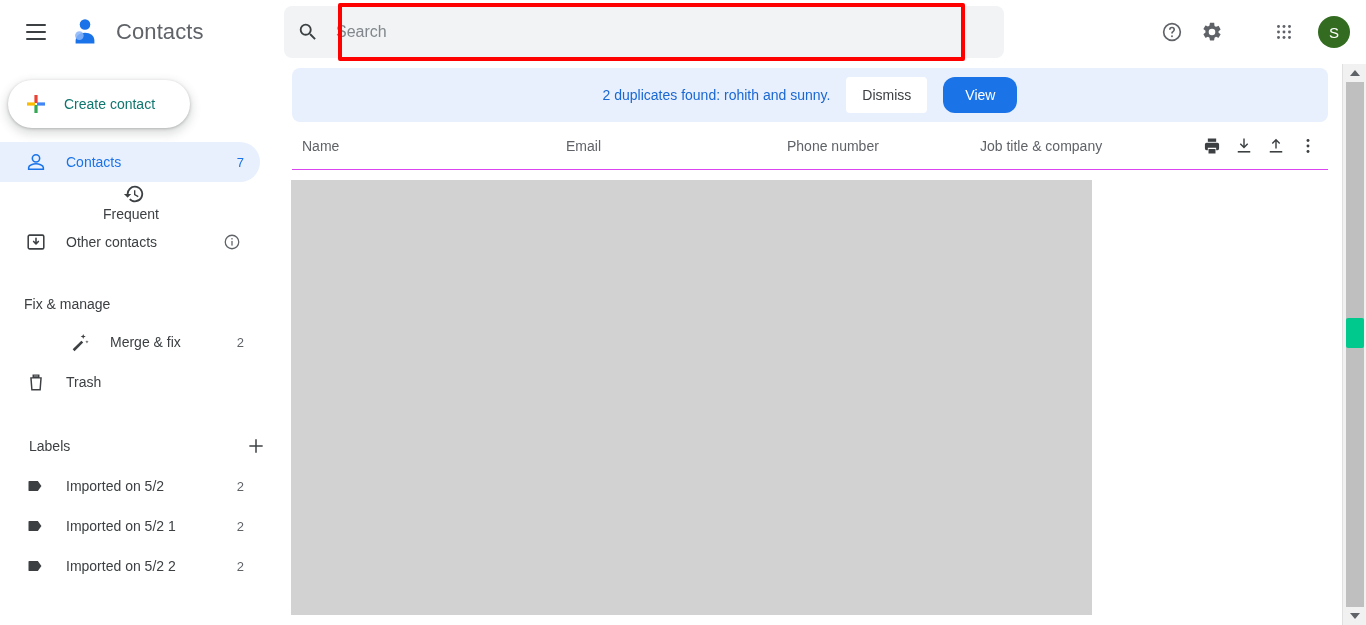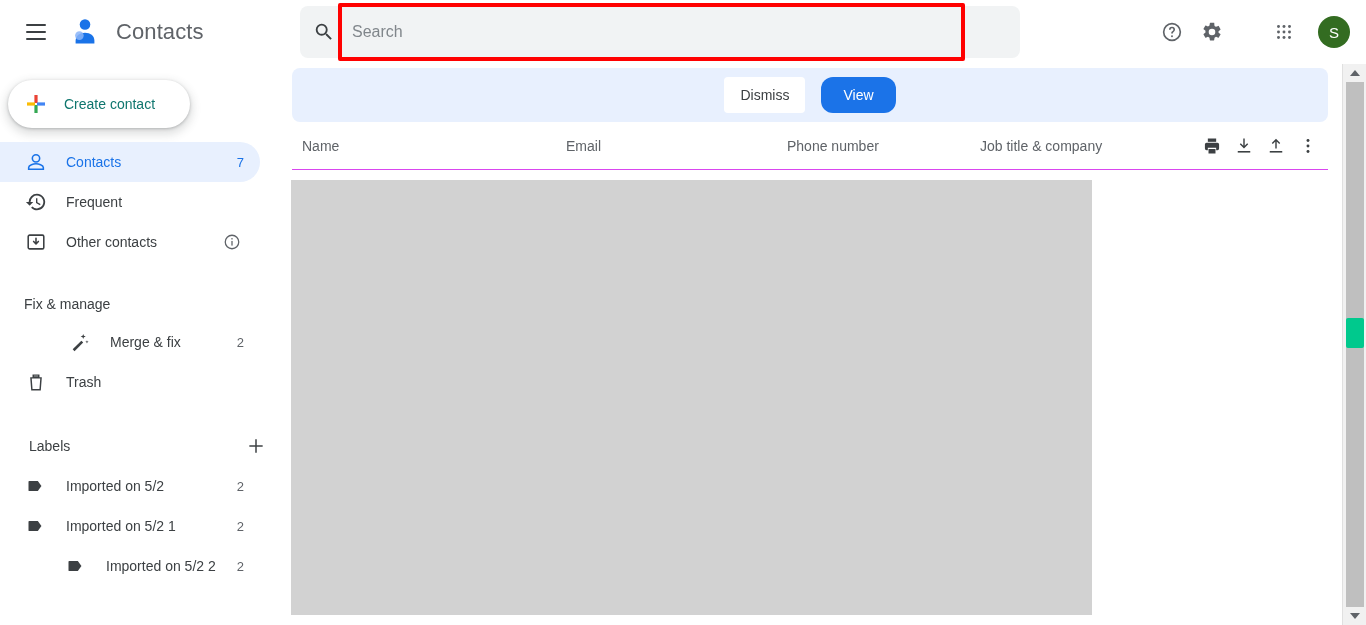--- a/index.html
+++ b/index.html
@@ -26,21 +26,21 @@
   .hamburger i { display:block; width: 20px; height: 2px; background: #3c4043; border-radius: 1px; }
 
   .brand { position: absolute; left: 68px; top: 12px; height: 40px; display: flex; align-items: center; cursor: pointer; }
   .brand-logo { width: 34px; height: 34px; position: relative; }
   .brand-title {
     margin-left: 14px; font-size: 22px; color: #5f6368; letter-spacing: .1px; white-space: nowrap;
   }
 
   
   .search-wrap {
-    position: absolute; left: 300px; top: 6px; width: 720px; height: 52px;
+    position: absolute; left: 284px; top: 6px; width: 720px; height: 52px;
     background: #f1f3f4; border-radius: 8px; display: flex; align-items: center;
   }
   .search-icon { width: 48px; height: 52px; display:flex; align-items:center; justify-content:center; cursor:pointer; flex: 0 0 48px; }
   .search-input {
     flex: 1; height: 50px; border: 0; outline: 0; background: transparent;
     font-size: 16px; color: #202124; font-family: "Liberation Sans", sans-serif; padding: 0 8px 0 4px;
   }
   .search-input::placeholder { color: #80868b; }
 
   
@@ -216,21 +216,21 @@
       <div class="nav-item active" style="width:260px;">
         <span class="nav-ic">
           <svg width="22" height="22" viewBox="0 0 24 24">
             <path d="M12 12a4 4 0 1 0-4-4 4 4 0 0 0 4 4zm0 2c-2.67 0-8 1.34-8 4v2h16v-2c0-2.66-5.33-4-8-4z" fill="none" stroke="#1a73e8" stroke-width="1.7"></path>
           </svg>
         </span>
         <span class="nav-label">Contacts</span>
         <span class="nav-count">7</span>
       </div>
 
-      <div class="nav-item" style="width:260px;">
+      <div class="nav-item" style="width:260px;flex-direction:column;">
         <span class="nav-ic">
           <svg width="22" height="22" viewBox="0 0 24 24">
             <path d="M13 3a9 9 0 0 0-9 9H1l3.9 3.9.07.14L9 12H6a7 7 0 1 1 2.05 4.95l-1.42 1.42A9 9 0 1 0 13 3z" fill="#3c4043"></path>
             <path d="M12 8v5l4.25 2.52.75-1.23-3.5-2.08V8z" fill="#3c4043"></path>
           </svg>
         </span>
         <span class="nav-label">Frequent</span>
         <span class="nav-count"></span>
       </div>
 
@@ -302,36 +302,37 @@
       <div class="nav-item" style="width:260px;">
         <span class="nav-ic">
           <svg width="20" height="20" viewBox="0 0 24 24">
             <path d="M3 7a1 1 0 0 1 1-1h10.2l4.3 6-4.3 6H4a1 1 0 0 1-1-1z" fill="#3c4043"></path>
           </svg>
         </span>
         <span class="nav-label">Imported on 5/2 1</span>
         <span class="nav-count">2</span>
       </div>
 
-      <div class="nav-item" style="width:260px;padding-left:40px;">
+      <div class="nav-item" style="width:260px;">
         <span class="nav-ic">
           <svg width="20" height="20" viewBox="0 0 24 24">
             <path d="M3 7a1 1 0 0 1 1-1h10.2l4.3 6-4.3 6H4a1 1 0 0 1-1-1z" fill="#3c4043"></path>
           </svg>
         </span>
         <span class="nav-label">Imported on 5/2 2</span>
         <span class="nav-count">2</span>
       </div>
 
     </div>
   </div>
 
   <div class="main">
 
     <div class="banner">
+      <div class="banner-text">2 duplicates found: rohith and sunny.</div>
       <button class="btn-dismiss">Dismiss</button>
       <button class="btn-view">View</button>
     </div>
 
     <div class="table-head">
       <div class="th th-name">Name</div>
       <div class="th th-email">Email</div>
       <div class="th th-phone">Phone number</div>
       <div class="th th-job">Job title &amp; company</div>
 

